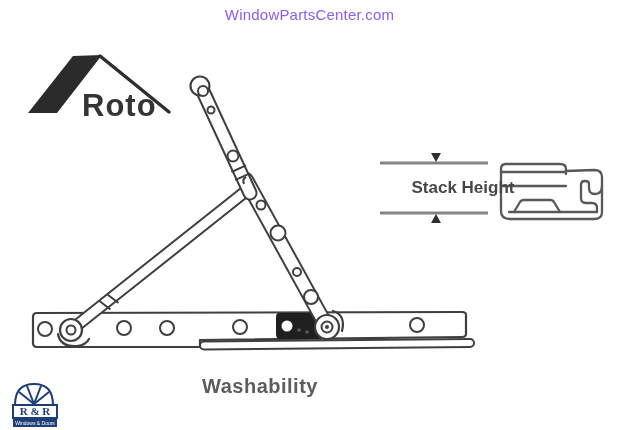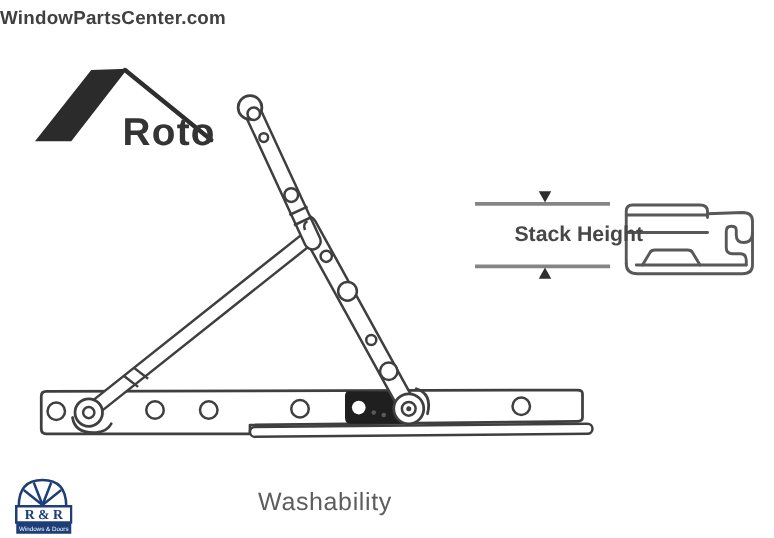--- a/index.html
+++ b/index.html
@@ -2,35 +2,34 @@
 <html><head>
 <meta charset="utf-8">
 <style>
   html,body{margin:0;padding:0;}
   body{
     width:619px;height:430px;position:relative;background:#ffffff;
     font-family:"Liberation Sans", sans-serif;overflow:hidden;
   }
   .abs{position:absolute;}
   #title{
-    left:0;right:0;top:6px;
-    font-size:15px;font-weight:bold;color:#404040;letter-spacing:.2px;
+    left:0;right:0;top:6px;text-align:center;
+    font-size:15px;font-weight:normal;color:#8b5cf6;letter-spacing:.2px;
   }
   #roto-text{
     left:82px;top:88px;font-size:31px;font-weight:bold;color:#343434;
     letter-spacing:1px;
-    margin-left:16px;
   }
   #stack-height{
     left:374px;top:178px;width:118px;text-align:center;
     font-size:17px;font-weight:600;color:#474747;margin-left:30px;
   }
   #washability{
-    left:160px;top:391px;width:200px;text-align:center;
-    font-size:20px;font-weight:400;color:#5d5d5d;letter-spacing:.5px;
+    left:160px;top:375px;width:200px;text-align:center;
+    font-size:20px;font-weight:700;color:#5d5d5d;letter-spacing:.5px;
   }
   #art{left:0;top:0;}
   #rr{left:12px;top:379px;}
   svg{display:block;}
 </style>
 </head>
 <body>
 
 <div id="page">
 

